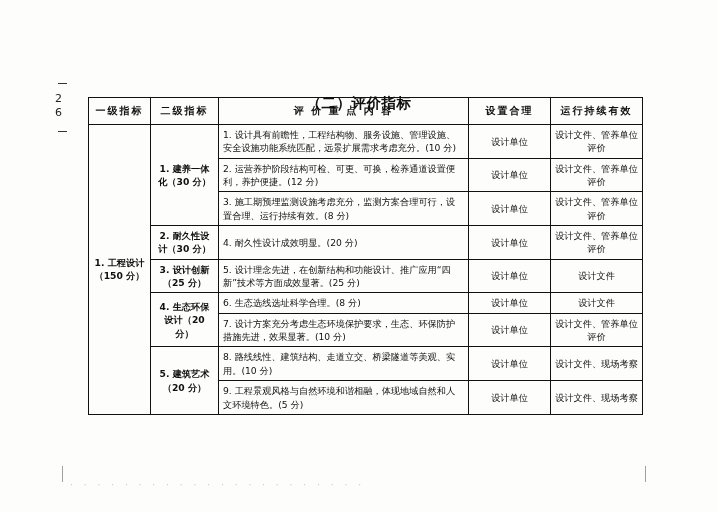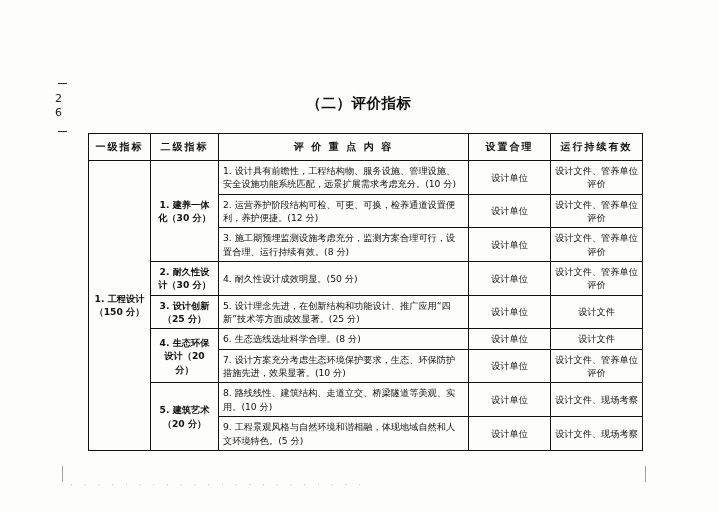--- a/index.html
+++ b/index.html
@@ -59,21 +59,20 @@
     margin-top: 34px;
   }
 
   table.grid {
     position: absolute;
     left: 88px;
     top: 97px;
     width: 554px;
     border-collapse: collapse;
     table-layout: fixed;
-    margin-top: 36px;
   }
   table.grid td, table.grid th {
     border: 1px solid #111;
     padding: 3px 4px;
     font-size: 9.2px;
     line-height: 1.45;
     vertical-align: middle;
     font-family: "DejaVu Sans", "Liberation Sans", sans-serif;
   }
   table.grid th {
@@ -170,21 +169,21 @@
         <td class="c-d">设计单位</td>
         <td class="c-e">设计文件、管养单位评价</td>
       </tr>
       <tr>
         <td class="c-c">3. 施工期预埋监测设施考虑充分，监测方案合理可行，设置合理、运行持续有效。(8 分)</td>
         <td class="c-d">设计单位</td>
         <td class="c-e">设计文件、管养单位评价</td>
       </tr>
       <tr>
         <td class="c-b">2. 耐久性设计（30 分）</td>
-        <td class="c-c">4. 耐久性设计成效明显。(50 分)</td>
+        <td class="c-c">4. 耐久性设计成效明显。(20 分)</td>
         <td class="c-d">设计单位</td>
         <td class="c-e">设计文件、管养单位评价</td>
       </tr>
       <tr>
         <td class="c-b">3. 设计创新（25 分）</td>
         <td class="c-c">5. 设计理念先进，在创新结构和功能设计、推广应用“四新”技术等方面成效显著。(25 分)</td>
         <td class="c-d">设计单位</td>
         <td class="c-e">设计文件</td>
       </tr>
       <tr>

